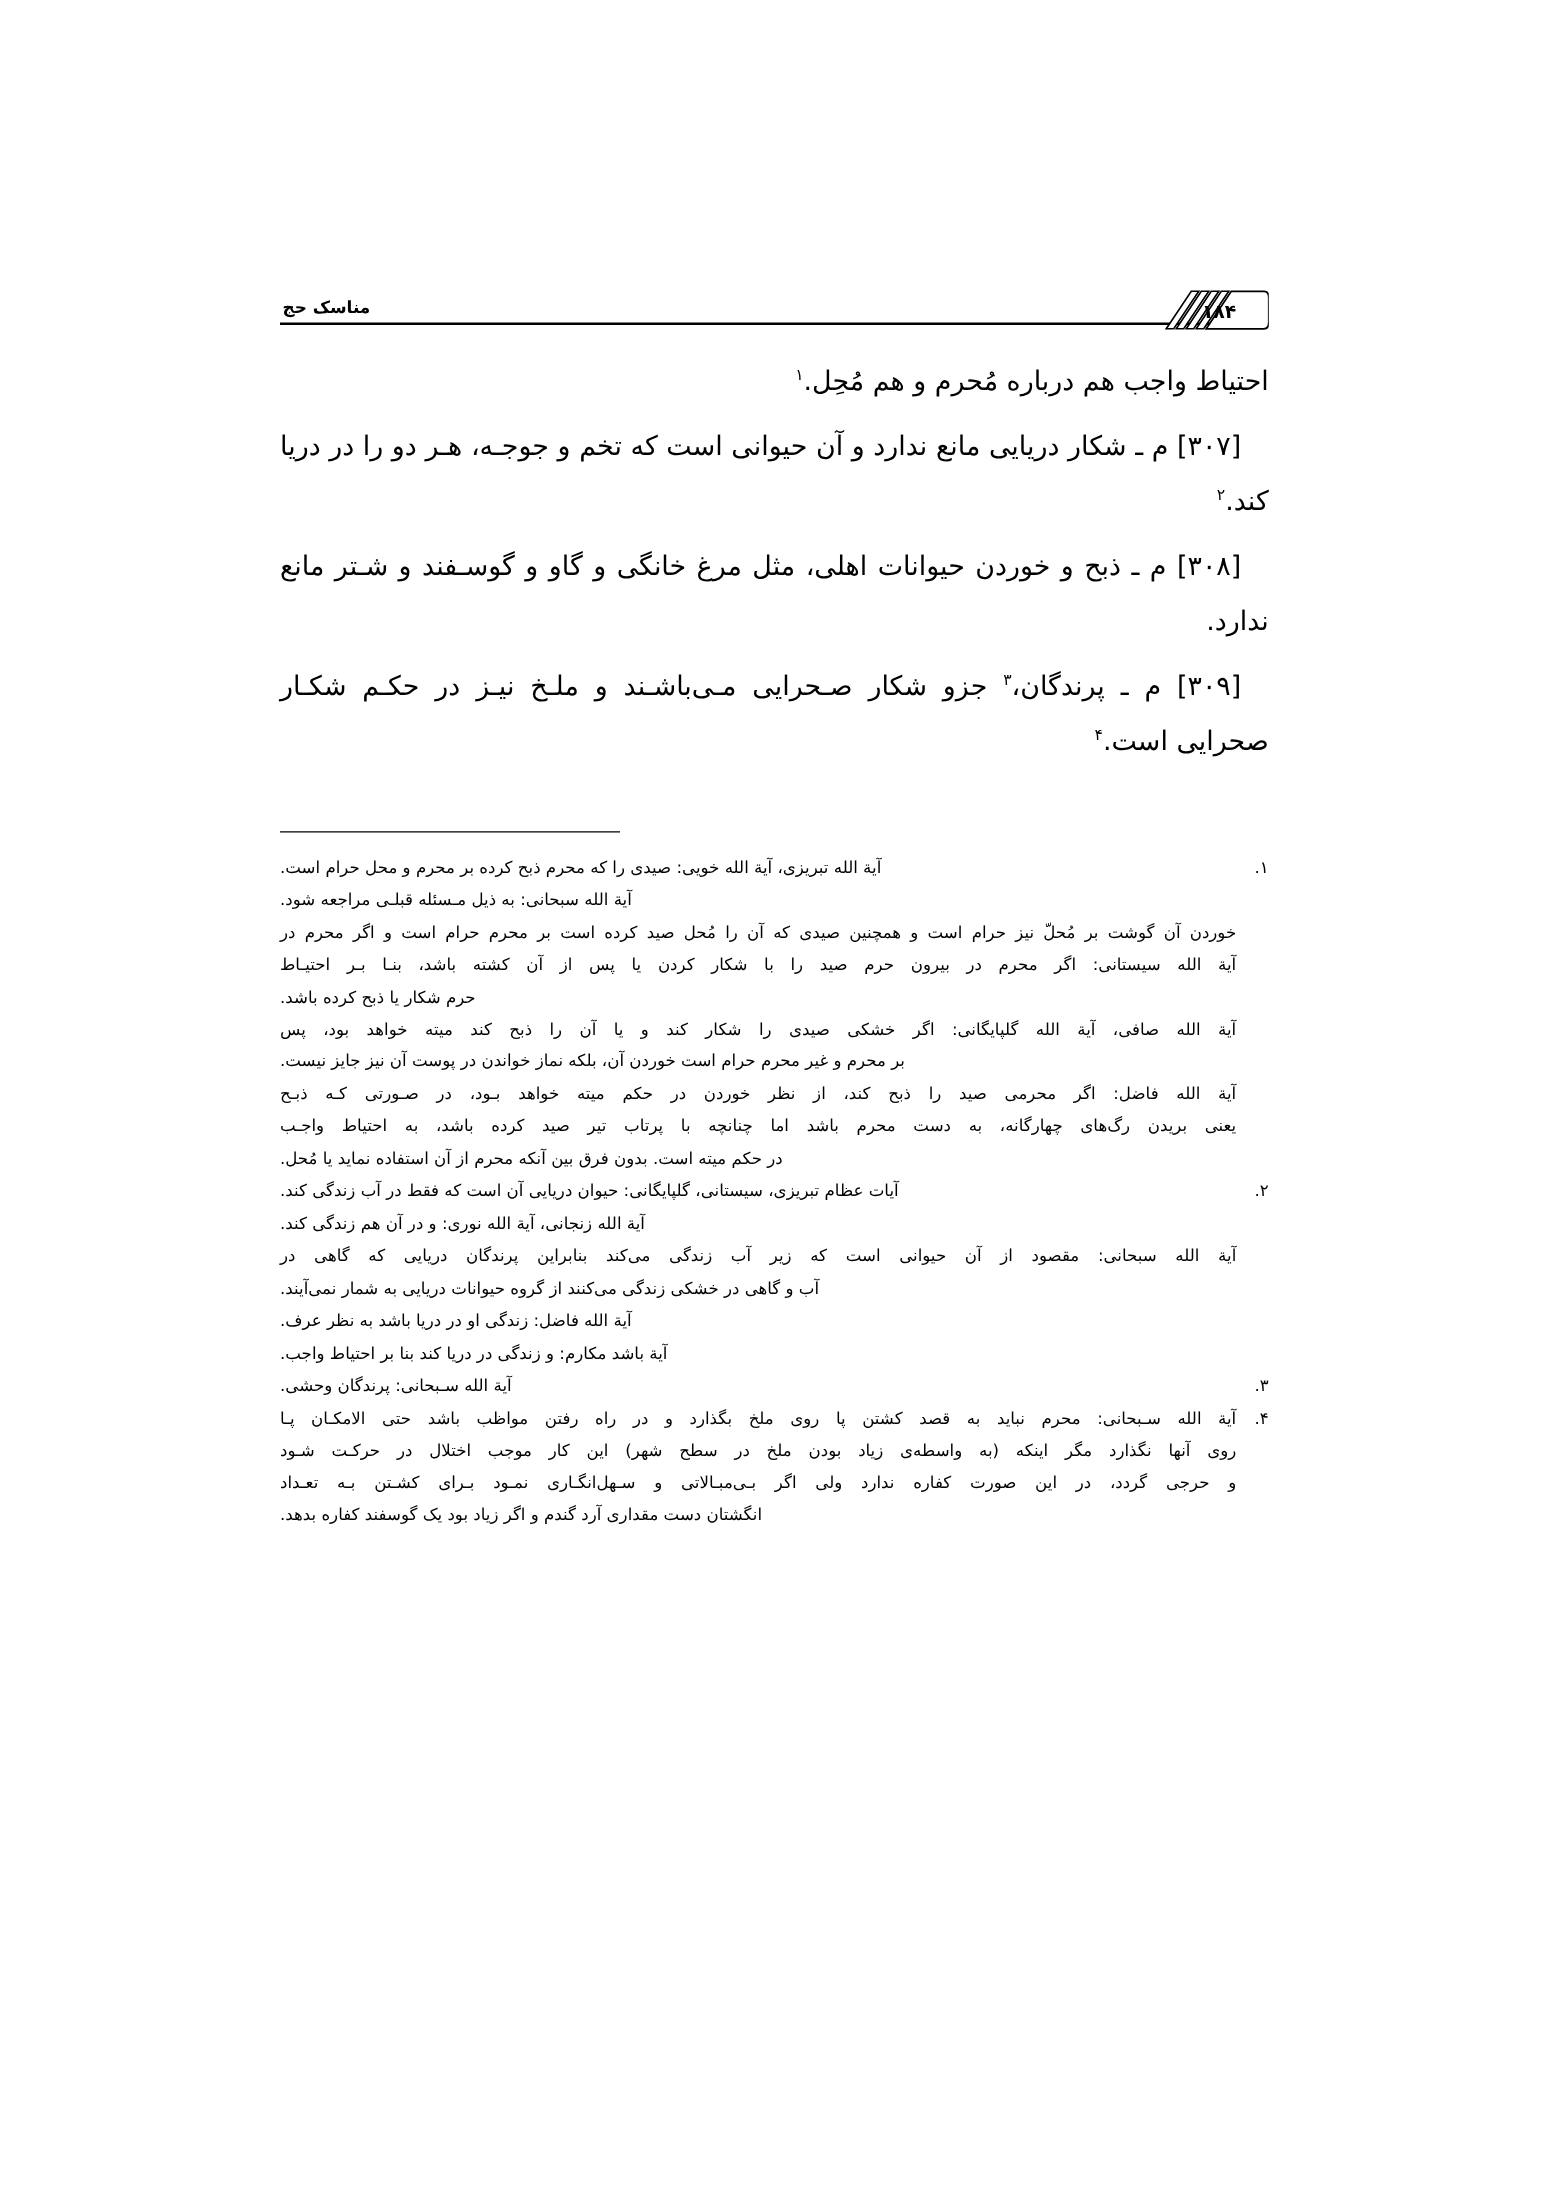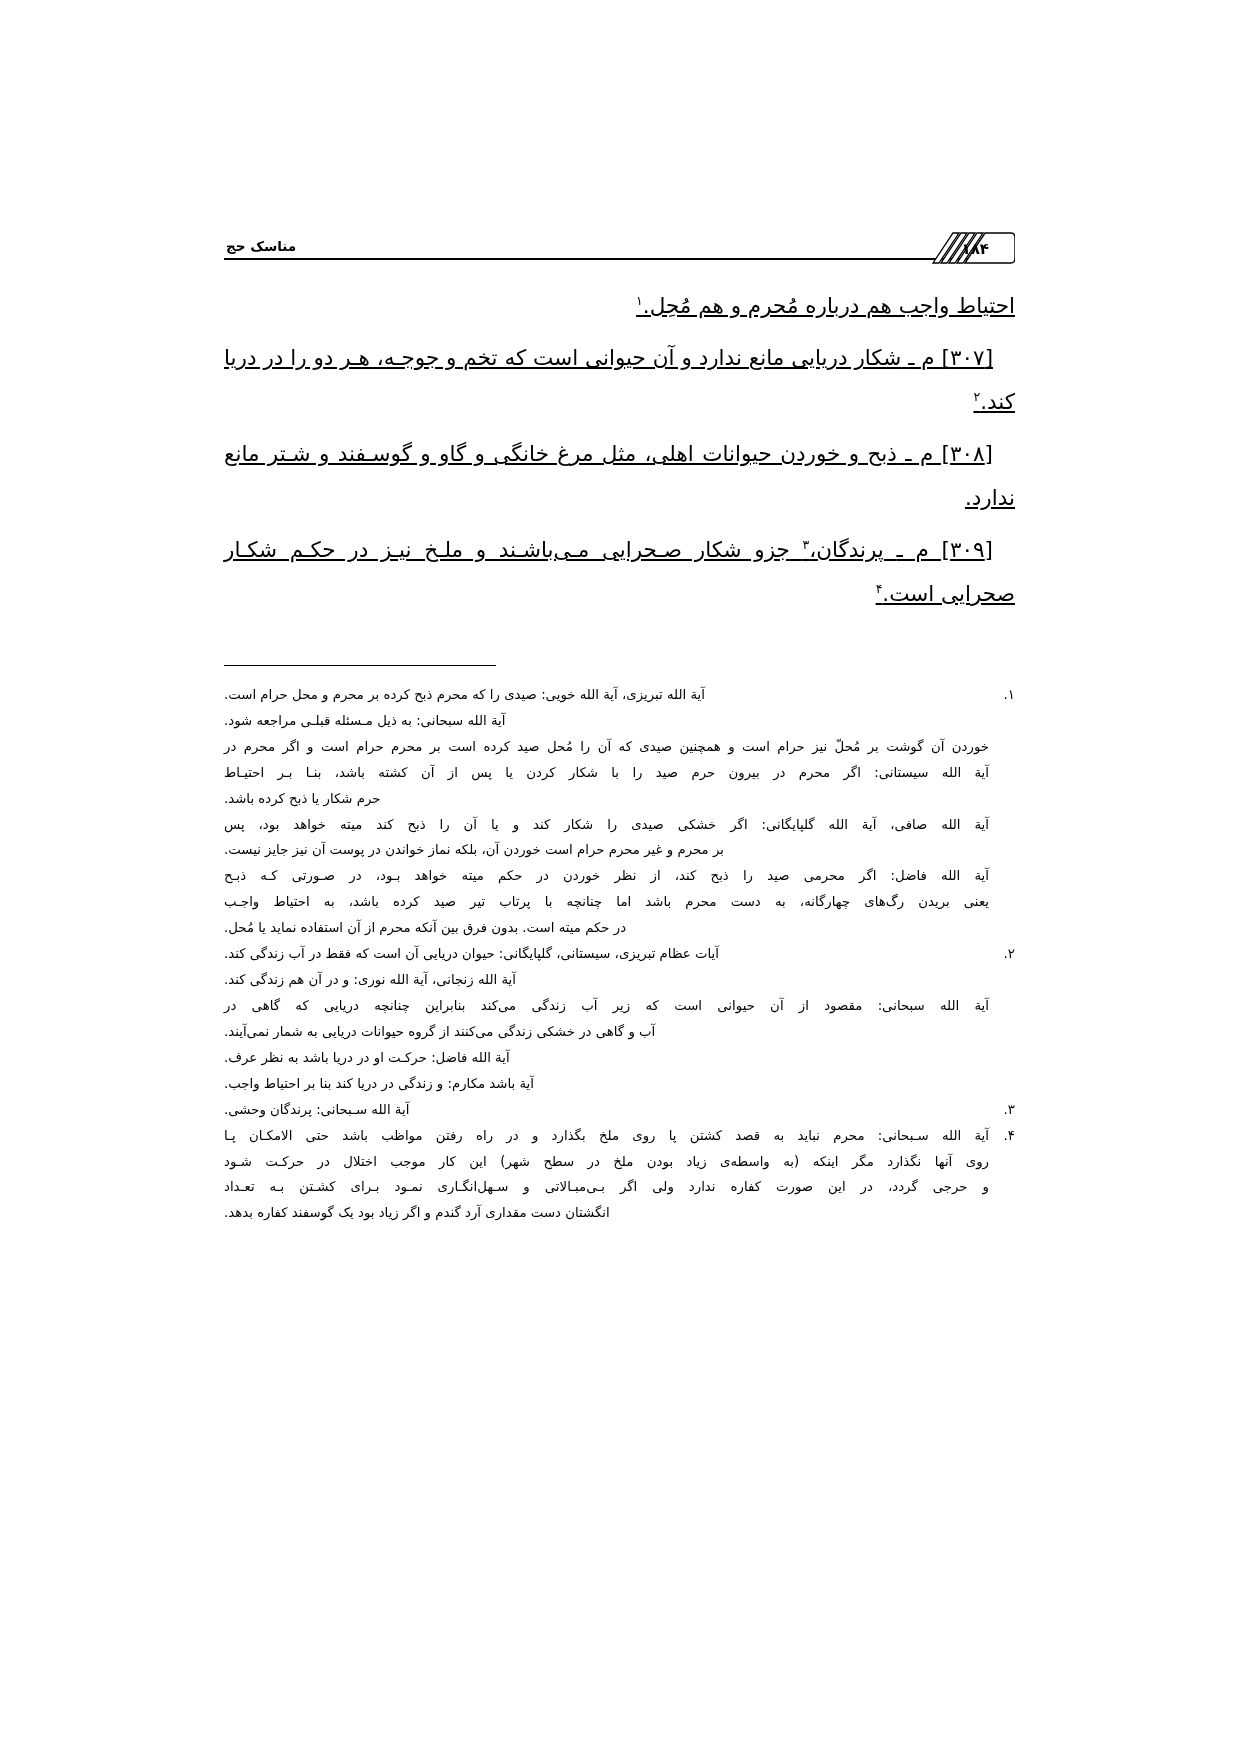--- a/index.html
+++ b/index.html
@@ -66,21 +66,20 @@
     letter-spacing: 1px;
   }
 
   
   .body-block {
     margin-top: 16px;
     font-size: 21.5px;
     line-height: 2.02;
     text-align: justify;
     text-justify: inter-word;
-    text-decoration: underline;
   }
   .body-block p {
     margin: 0 0 9px 0;
     text-align: justify;
   }
   .body-block p.first-line {
     text-indent: 0;
   }
   .rule-para {
     text-indent: 22px;
@@ -194,23 +193,23 @@
             <div class="fn-line"><span class="auth">آیة الله فاضل:</span><span> اگر محرمی صید را ذبح کند، از نظر خوردن در حکم میته خواهد بـود، در صـورتی کـه ذبـح</span></div>
             <div class="fn-line"><span>یعنی بریدن رگ‌های چهارگانه، به دست محرم باشد اما چنانچه با پرتاب تیر صید کرده باشد، به احتیاط واجـب</span></div>
             <div class="fn-line last"><span>در حکم میته است. بدون فرق بین آنکه محرم از آن استفاده نماید یا مُحل.</span></div>
           </div>
         </div>
         <div class="fn-item">
           <div class="fn-marker">۲.</div>
           <div class="fn-body">
             <div class="fn-line last"><span class="auth">آیات عظام تبریزی، سیستانی، گلپایگانی:</span><span> حیوان دریایی آن است که فقط در آب زندگی کند.</span></div>
             <div class="fn-line last"><span class="auth">آیة الله زنجانی، آیة الله نوری:</span><span> و در آن هم زندگی کند.</span></div>
-            <div class="fn-line"><span class="auth">آیة الله سبحانی:</span><span> مقصود از آن حیوانی است که زیر آب زندگی می‌کند بنابراین چنانچه دریایی که گاهی در</span></div>
+            <div class="fn-line"><span class="auth">آیة الله سبحانی:</span><span> مقصود از آن حیوانی است که زیر آب زندگی می‌کند بنابراین پرندگان دریایی که گاهی در</span></div>
             <div class="fn-line last"><span>آب و گاهی در خشکی زندگی می‌کنند از گروه حیوانات دریایی به شمار نمی‌آیند.</span></div>
-            <div class="fn-line last"><span class="auth">آیة الله فاضل:</span><span> حرکـت او در دریا باشد به نظر عرف.</span></div>
+            <div class="fn-line last"><span class="auth">آیة الله فاضل:</span><span> زندگی او در دریا باشد به نظر عرف.</span></div>
             <div class="fn-line last"><span class="auth">آیة باشد مکارم:</span><span> و زندگی در دریا کند بنا بر احتیاط واجب.</span></div>
           </div>
         </div>
         <div class="fn-item">
           <div class="fn-marker">۳.</div>
           <div class="fn-body">
             <div class="fn-line last"><span class="auth">آیة الله سـبحانی:</span><span> پرندگان وحشی.</span></div>
           </div>
         </div>
         <div class="fn-item">

